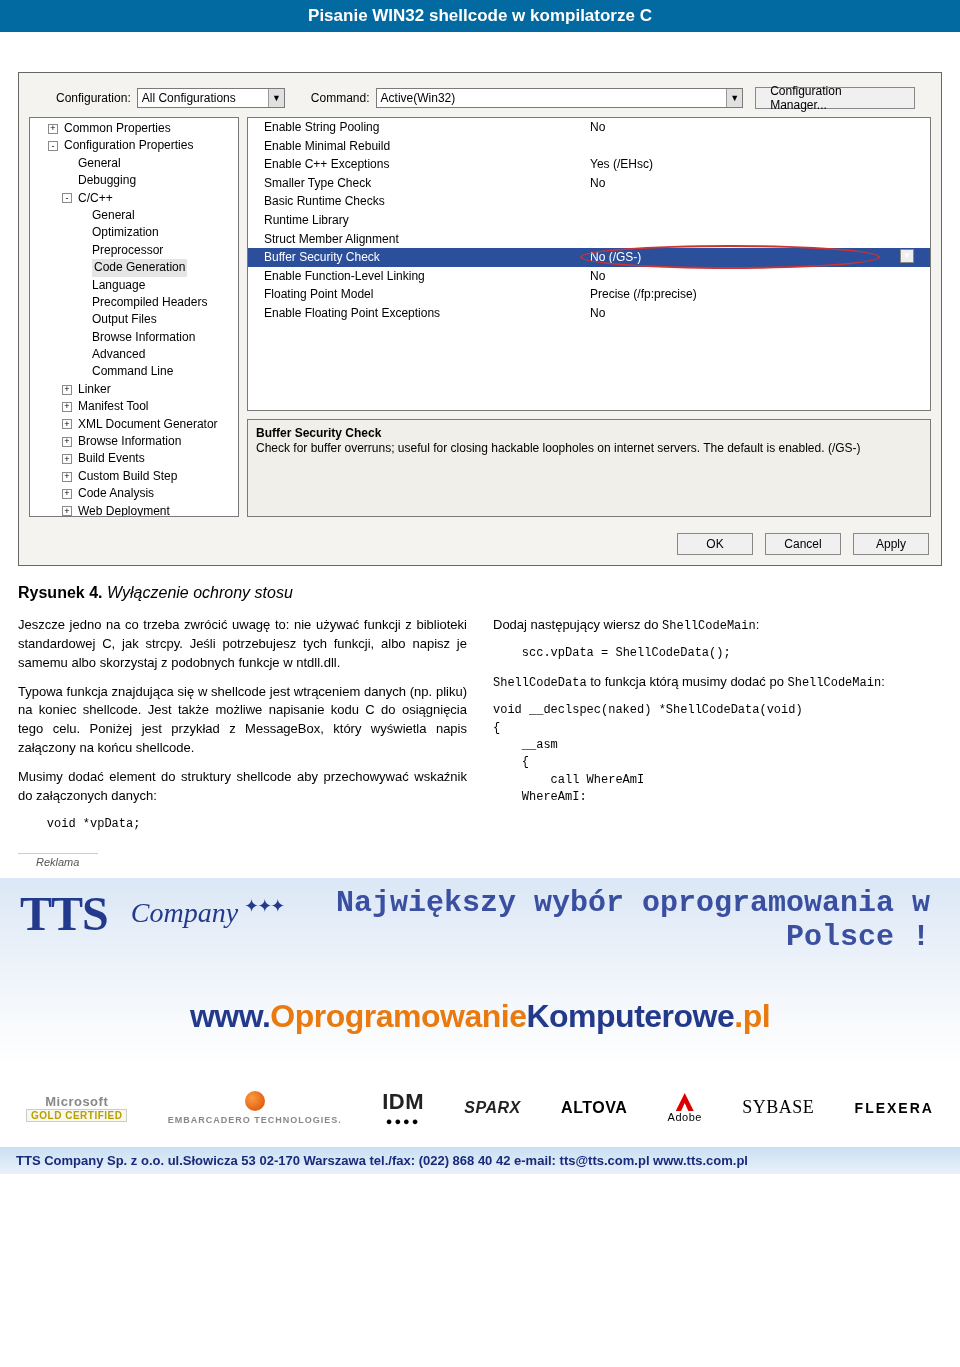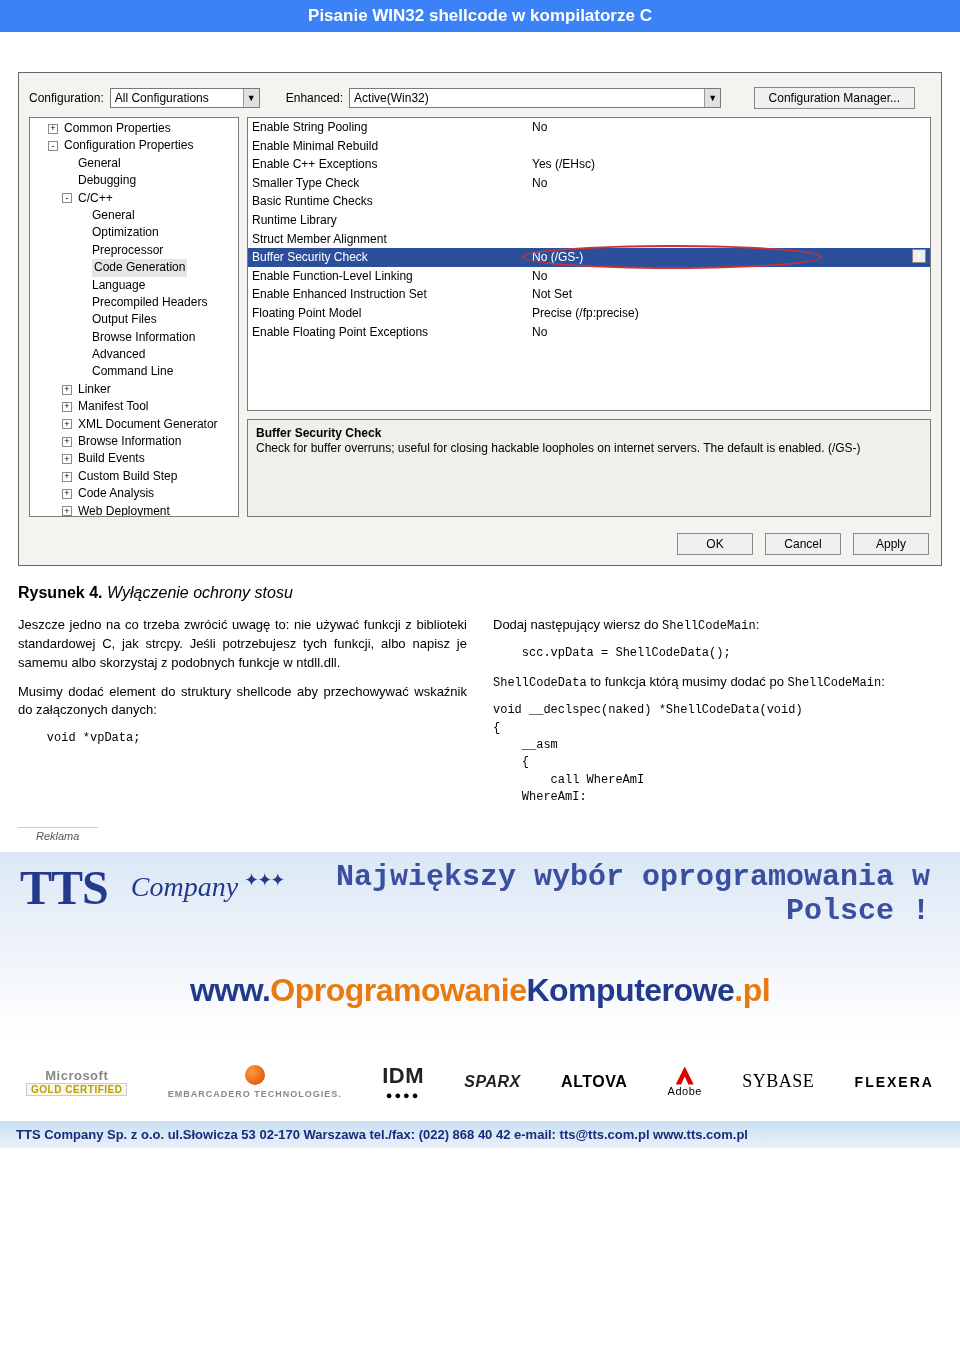--- a/index.html
+++ b/index.html
@@ -3,21 +3,21 @@
 <meta charset="utf-8">
 <style>
   * { box-sizing: border-box; margin: 0; padding: 0; }
   body {
     width: 960px;
     font-family: Arial, Helvetica, sans-serif;
     background: #fff;
     color: #000;
   }
   .top-bar {
-    background: #3b82f6;
+    background: #0369a1;
     color: #fff;
     font-weight: bold;
     font-size: 17px;
     text-align: center;
     padding: 6px 0;
   }
   .page-wrap {
     padding: 40px 18px 10px 18px;
   }
   .dialog {
@@ -25,20 +25,21 @@
     background: #f4f3f0;
     font-size: 12px;
     font-family: Tahoma, sans-serif;
     width: 100%;
   }
   .dialog-toolbar {
     display: flex;
     align-items: center;
     padding: 14px 26px 8px 10px;
     gap: 6px;
+    margin-left: 27px;
   }
   .dlg-label { font-size: 12px; }
   .combo {
     height: 20px;
     border: 1px solid #7a7a7a;
     background: #fff;
     display: flex;
     align-items: center;
     padding: 0 4px;
     font-size: 12px;
@@ -109,21 +110,22 @@
     flex: 1;
     background: #fff;
     border: 1px solid #7a7a7a;
     height: 290px;
     overflow: hidden;
   }
   .prop-row {
     display: flex;
     font-size: 12px;
     line-height: 1.55;
-    padding: 0 4px;
+    padding: 0 16px;
+    gap: 46px;
   }
   .prop-name { width: 280px; }
   .prop-val { flex: 1; position: relative; }
   .prop-row.selected {
     background: #2b4f9a;
     color: #fff;
   }
   .ellipse {
     position: absolute;
     left: -10px; top: -3px;
@@ -282,21 +284,21 @@
 <div class="page-wrap">
 
   <div class="dialog">
     <div class="dialog-toolbar">
       <span class="dlg-label">Configuration:</span>
       <div class="combo" style="width:150px">
         <span>All Configurations</span>
         <span class="arrow">▼</span>
       </div>
       <span style="width:14px"></span>
-      <span class="dlg-label">Enhanced:</span>
+      <span class="dlg-label">Command:</span>
       <div class="combo" style="width:372px">
         <span>Active(Win32)</span>
         <span class="arrow">▼</span>
       </div>
       <span style="flex:1"></span>
       <div class="btn">Configuration Manager...</div>
     </div>
 
     <div class="dialog-body">
 
@@ -426,24 +428,20 @@
             </div>
             <div class="prop-row selected">
               <div class="prop-name">Buffer Security Check</div>
               <div class="prop-val">No (/GS-)<div class="ellipse"></div><div class="list-arrow">▼</div></div>
             </div>
             <div class="prop-row">
               <div class="prop-name">Enable Function-Level Linking</div>
               <div class="prop-val">No</div>
             </div>
             <div class="prop-row">
-              <div class="prop-name">Enable Enhanced Instruction Set</div>
-              <div class="prop-val">Not Set</div>
-            </div>
-            <div class="prop-row">
               <div class="prop-name">Floating Point Model</div>
               <div class="prop-val">Precise (/fp:precise)</div>
             </div>
             <div class="prop-row">
               <div class="prop-name">Enable Floating Point Exceptions</div>
               <div class="prop-val">No</div>
             </div>
           </div>
         <div class="desc-box">
           <div class="desc-title">Buffer Security Check</div>
@@ -460,20 +458,21 @@
   </div>
 
   <div class="caption">
     <b>Rysunek 4.</b>
     <i>Wyłączenie ochrony stosu</i>
   </div>
 
   <div class="columns">
     <div class="col">
       <p>Jeszcze jedno na co trzeba zwrócić uwagę to: nie używać funkcji z biblioteki standardowej C, jak strcpy. Jeśli potrzebujesz tych funkcji, albo napisz je samemu albo skorzystaj z podobnych funkcje w ntdll.dll.</p>
+      <p>Typowa funkcja znajdująca się w shellcode jest wtrąceniem danych (np. pliku) na koniec shellcode. Jest także możliwe napisanie kodu C do osiągnięcia tego celu. Poniżej jest przykład z MessageBox, który wyświetla napis załączony na końcu shellcode.</p>
       <p>Musimy dodać element do struktury shellcode aby przechowywać wskaźnik do załączonych danych:</p>
       <pre>    <span>void *vpData;</span></pre>
     </div>
     <div class="col">
       <p>
         <span>Dodaj następujący wiersz do </span><code>ShellCodeMain</code><span>:</span>
       </p>
       <pre>    <span>scc.vpData = ShellCodeData();</span></pre>
       <p>
         <code>ShellCodeData</code><span> to funkcja którą musimy dodać po </span><code>ShellCodeMain</code><span>:</span>

